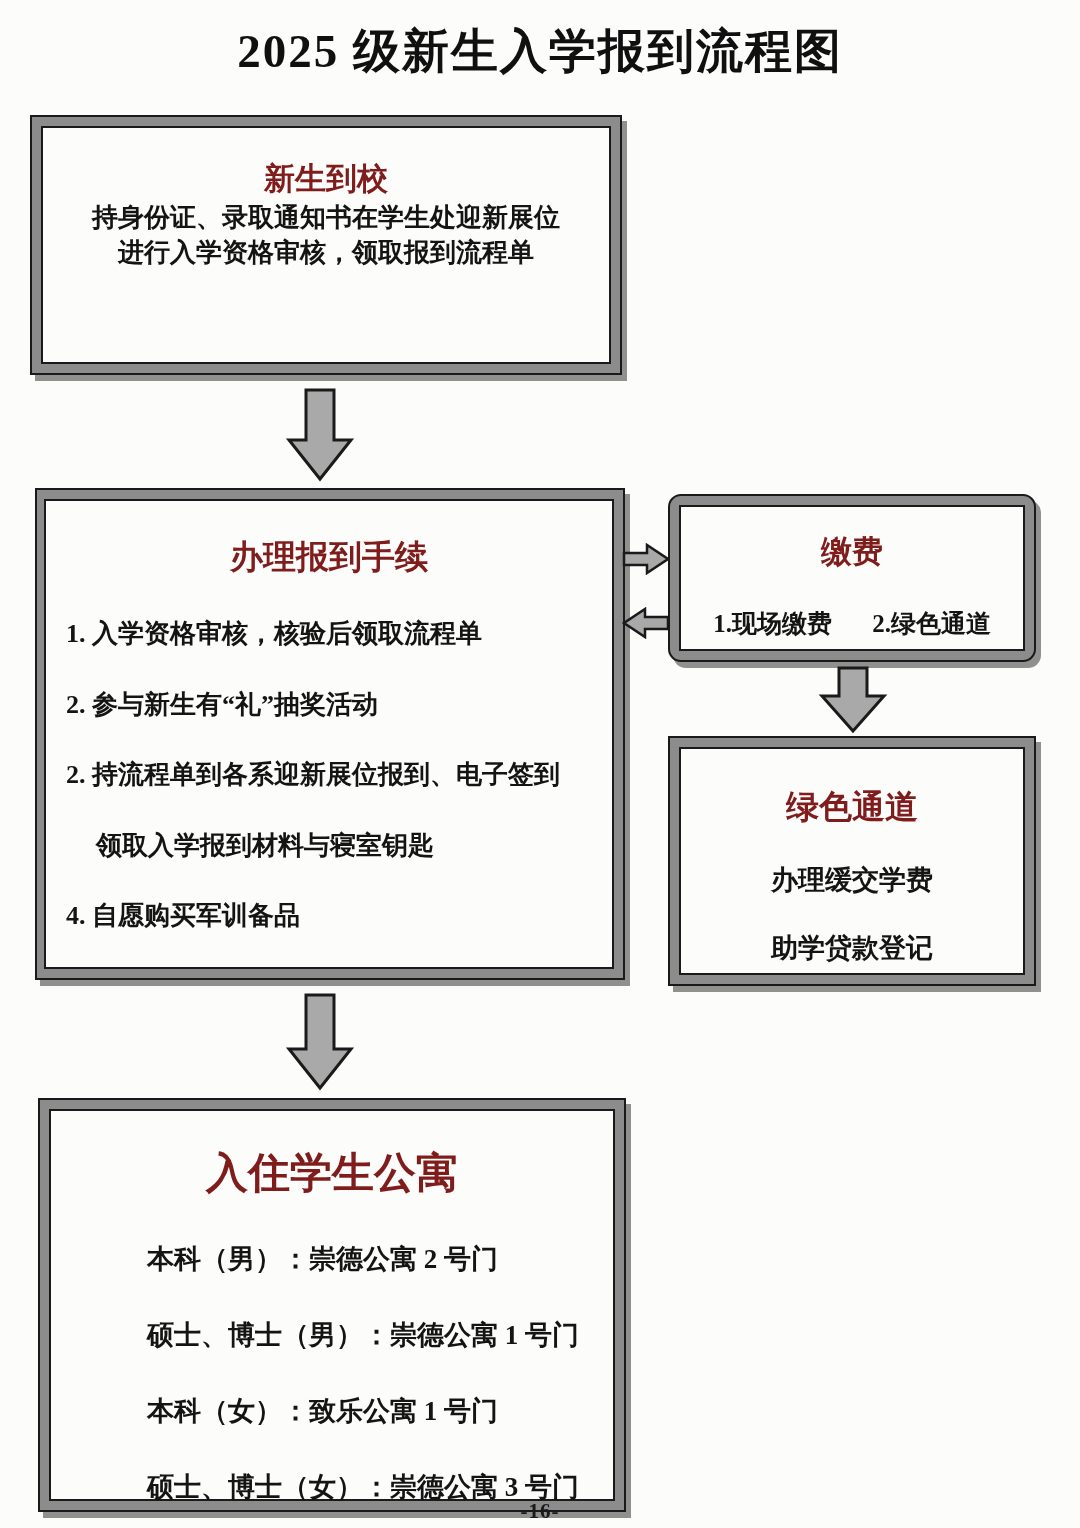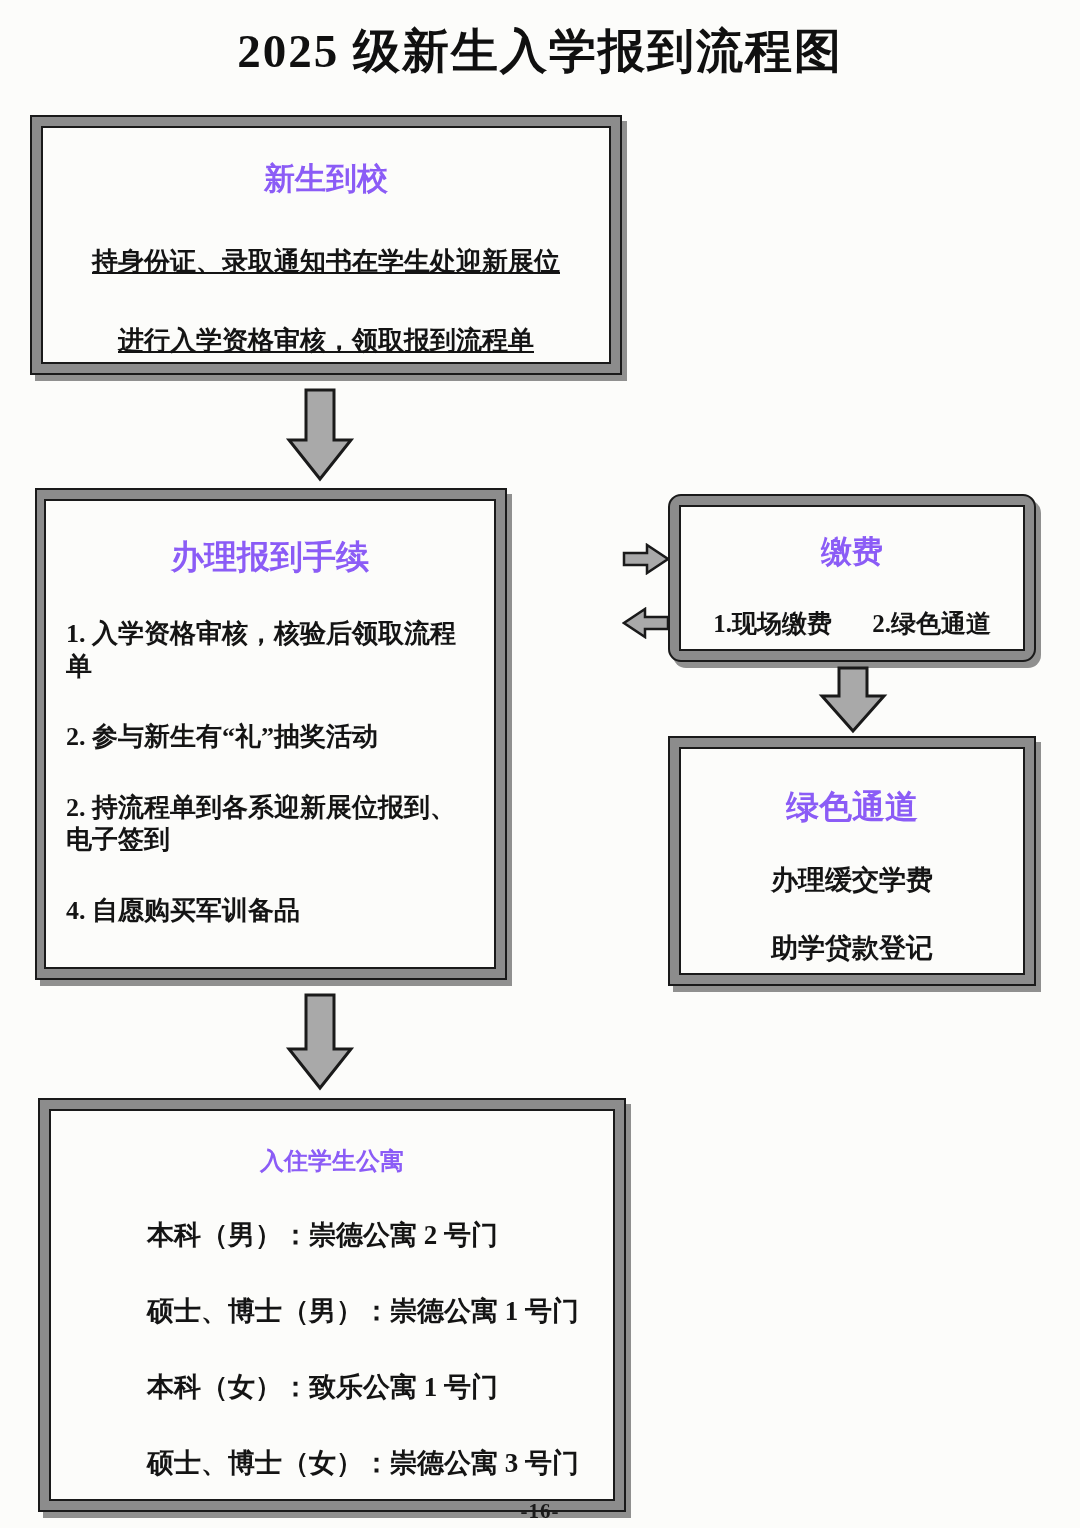--- a/index.html
+++ b/index.html
@@ -32,54 +32,54 @@
   .inner {
     width:100%; height:100%;
     background:#fcfcfa;
     border:2px solid #1a1a1a;
     position:relative;
   }
 
   .box-title {
     text-align:center;
     font-weight:bold;
-    color:#8b5cf6;
+    color:#7f1d1d;
   }
   .center-line {
     text-align:center;
     font-weight:bold;
     color:#141414;
   }
 
   
   #box-arrival { left:30px; top:115px; width:592px; height:260px; }
   #box-arrival .box-title { margin-top:30px; font-size:31px; }
-  #box-arrival .center-line { margin-top:44px; font-size:26px;text-decoration:underline; }
+  #box-arrival .center-line { font-size:26px; }
 
   
-  #box-registration { left:35px; top:488px; width:472px; height:492px;padding-left:7px; }
+  #box-registration { left:35px; top:488px; width:590px; height:492px;padding-left:7px; }
   #box-registration .box-title { margin-top:34px; font-size:33px; }
   #box-registration .list { margin-top:34px; padding:0 26px 0 20px; }
   #box-registration .li { margin-top:38px; font-size:26px; font-weight:bold; line-height:1.25; }
   #box-registration .li.cont { padding-left:30px; }
 
   
   #box-payment { left:668px; top:494px; width:368px; height:168px;border-radius:13px; }
   #box-payment .box-title { margin-top:24px; font-size:31px; }
   #box-payment .pay-row { margin-top:34px; text-align:center; font-size:25px; font-weight:bold; }
   #box-payment .pay-row span + span { margin-left:34px; }
 
   
   #box-green { left:668px; top:736px; width:368px; height:250px; }
   #box-green .box-title { margin-top:36px; font-size:33px; }
   #box-green .center-line { margin-top:32px; font-size:27px; }
 
   
   #box-dorm { left:38px; top:1098px; width:588px; height:414px; }
-  #box-dorm .box-title { margin-top:34px; font-size:24px; }
+  #box-dorm .box-title { margin-top:34px; font-size:42px; }
   #box-dorm .list { margin-top:26px; padding-left:96px; }
   #box-dorm .li { margin-top:40px; font-size:27px; font-weight:bold; }
 
   .arrow { position:absolute; }
   #arrow-down-1 { left:285px; top:388px; }
   #arrow-right-pay { left:622px; top:543px; }
   #arrow-left-pay { left:622px; top:607px; }
   #arrow-down-2 { left:818px; top:666px; }
   #arrow-down-3 { left:285px; top:993px; }
 
@@ -108,20 +108,21 @@
     <polygon points="21,2 49,2 49,52 66,52 35,91 4,52 21,52" fill="#a9a9a9" stroke="#1a1a1a" stroke-width="3"></polygon>
   </svg>
 
   <div class="frame" id="box-registration">
     <div class="inner">
       <div class="box-title">办理报到手续</div>
       <div class="list">
         <div class="li">1. 入学资格审核，核验后领取流程单</div>
         <div class="li">2. 参与新生有“礼”抽奖活动</div>
         <div class="li">2. 持流程单到各系迎新展位报到、电子签到</div>
+        <div class="li cont">领取入学报到材料与寝室钥匙</div>
         <div class="li">4. 自愿购买军训备品</div>
       </div>
     </div>
   </div>
 
   <svg class="arrow" id="arrow-right-pay" width="48" height="32" viewBox="0 0 48 32">
     <polygon points="2,10 25,10 25,2 46,16 25,30 25,22 2,22" fill="#a9a9a9" stroke="#1a1a1a" stroke-width="2.5"></polygon>
   </svg>
 
   <svg class="arrow" id="arrow-left-pay" width="48" height="32" viewBox="0 0 48 32">

